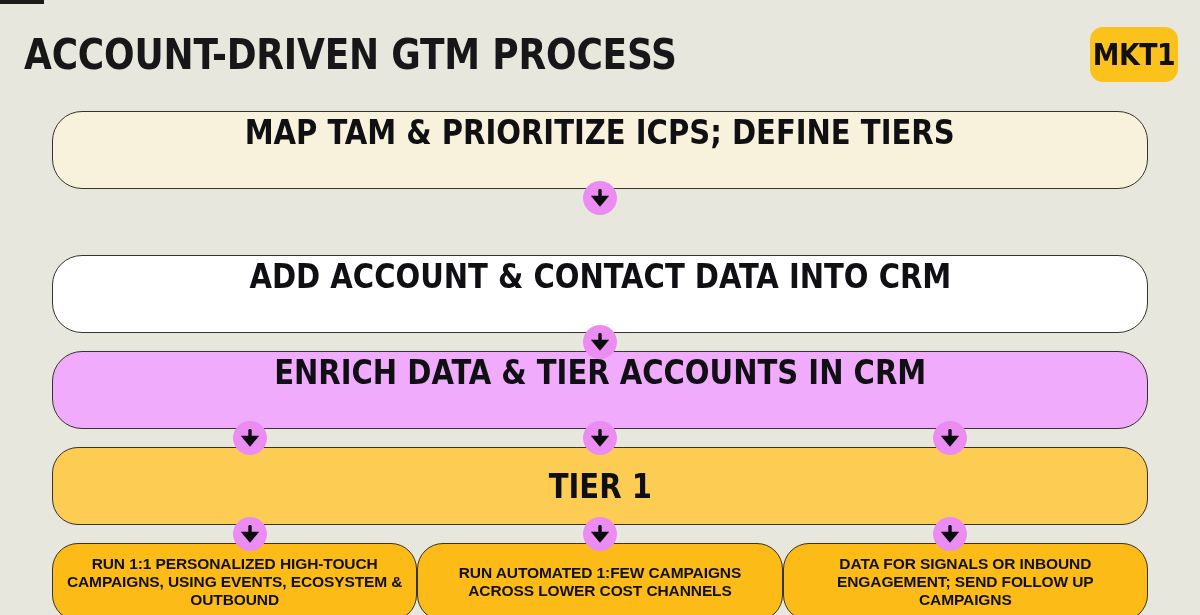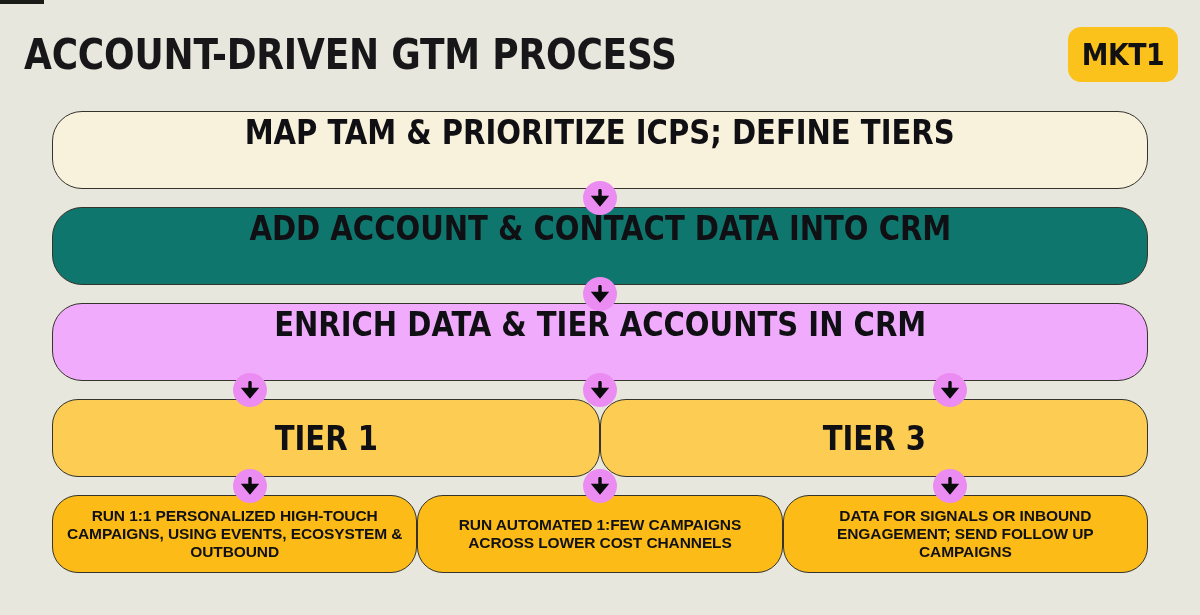--- a/index.html
+++ b/index.html
@@ -26,21 +26,21 @@
     letter-spacing:-0.2px;
     color:#17171a;
     transform:scaleX(0.93);
     transform-origin:left center;
     white-space:nowrap;
     margin:0;
   }
   .logo-badge{
     background:#fcc21c;
     border-radius:13px;
-    width:110px;height:55px;
+    width:88px;height:55px;
     display:flex;align-items:center;justify-content:center;
     box-sizing:border-box;
   }
   .logo-text{
     font-family:"Liberation Sans Narrow","DejaVu Sans Condensed","Liberation Sans",sans-serif;
     font-weight:bold;font-size:31px;color:#111114;
     letter-spacing:-0.5px;transform:scaleX(0.96);
   }
   
   .flow{
@@ -108,21 +108,21 @@
   </div>
 
   <div class="spacer-arrows">
     <div class="arrow arrow-center arrow-mid" style="top:-8px;">
       <svg width="18" height="18" viewBox="0 0 18 18" aria-hidden="true">
         <path d="M9 1.6 L9 10.4 M9 15.2 L3.4 8.4 L14.6 8.4 Z" stroke="#0b0b0d" stroke-width="3.4" fill="#0b0b0d" stroke-linecap="round"></path>
       </svg>
     </div>
   </div>
 
-  <div class="bar" style="background:#0f766e;">
+  <div class="bar" style="background:#ffffff;margin-top:48px;">
     <span class="bar-label">ADD ACCOUNT &amp; CONTACT DATA INTO CRM</span>
   </div>
 
   <div class="spacer-arrows">
     <div class="arrow arrow-center arrow-mid" style="top:-8px;">
       <svg width="18" height="18" viewBox="0 0 18 18" aria-hidden="true">
         <path d="M9 1.6 L9 10.4 M9 15.2 L3.4 8.4 L14.6 8.4 Z" stroke="#0b0b0d" stroke-width="3.4" fill="#0b0b0d" stroke-linecap="round"></path>
       </svg>
     </div>
   </div>
@@ -146,25 +146,20 @@
       <svg width="18" height="18" viewBox="0 0 18 18" aria-hidden="true">
         <path d="M9 1.6 L9 10.4 M9 15.2 L3.4 8.4 L14.6 8.4 Z" stroke="#0b0b0d" stroke-width="3.4" fill="#0b0b0d" stroke-linecap="round"></path>
       </svg>
     </div>
   </div>
 
   <div class="tier-row">
     <div class="tier-col">
       <div class="tier-box">
         <span class="tier-label">TIER 1</span>
-      </div>
-    </div>
-    <div class="tier-col">
-      <div class="tier-box">
-        <span class="tier-label">TIER 3</span>
       </div>
     </div>
   </div>
 
   <div class="spacer-arrows">
     <div class="arrow" style="top:-8px;left:181px;">
       <svg width="18" height="18" viewBox="0 0 18 18" aria-hidden="true">
         <path d="M9 1.6 L9 10.4 M9 15.2 L3.4 8.4 L14.6 8.4 Z" stroke="#0b0b0d" stroke-width="3.4" fill="#0b0b0d" stroke-linecap="round"></path>
       </svg>
     </div>

